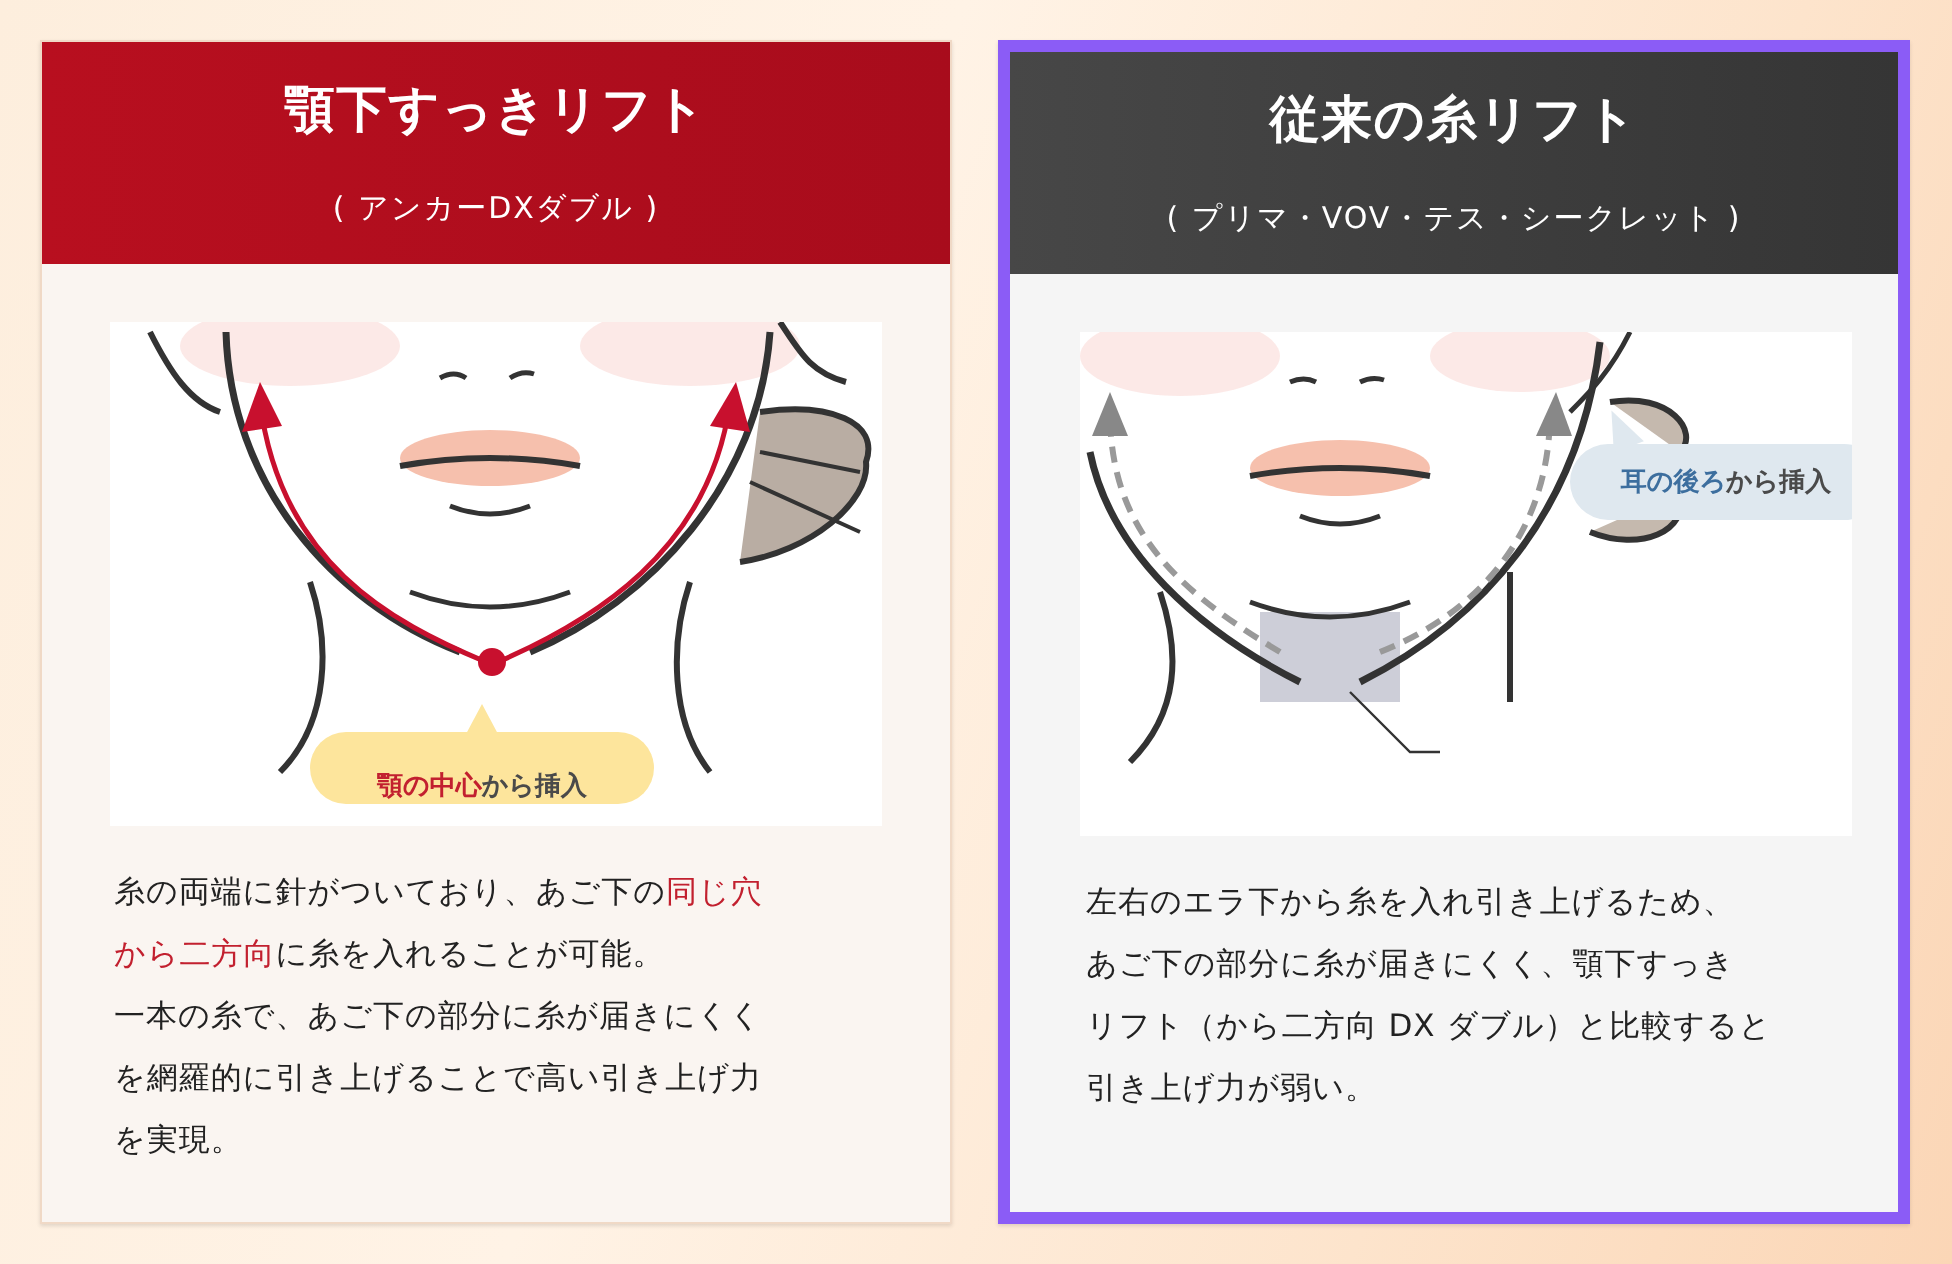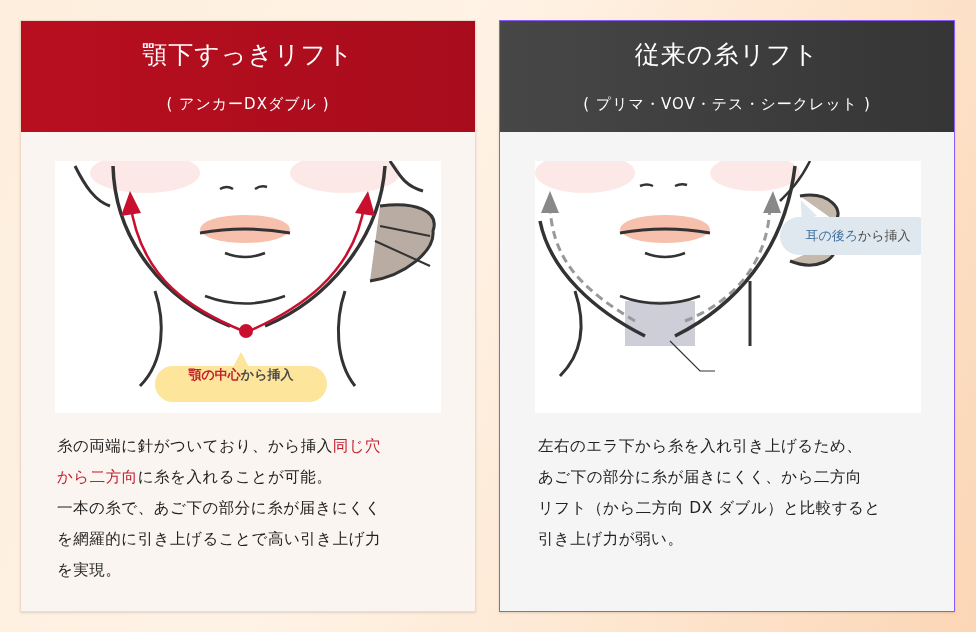--- a/index.html
+++ b/index.html
@@ -9,54 +9,54 @@
     font-family: "DejaVu Sans", "Liberation Sans", sans-serif;
     position: relative;
   }
   .card {
     position: absolute;
     top: 20px;
     height: 592px;
     box-shadow: 0 1px 2px rgba(0,0,0,0.12);
   }
   .card.left { left: 20px; width: 456px; background: #faf5f1; border: 1px solid #f0d9c6; }
-  .card.right { left: 499px; width: 456px; background: #f5f5f5; border: 1px solid #8b5cf6; }
+  .card.right { left: 499px; width: 456px; background: #f5f5f5; border: 6px solid #8b5cf6; }
   .card-header {
     height: 111px;
     display: flex; flex-direction: column; align-items: center; justify-content: center;
     color: #fff;
   }
   .left .card-header { background: linear-gradient(90deg, #b80f1f, #a80c1c); }
   .right .card-header { background: linear-gradient(90deg, #474747, #353535); }
-  .card-title { font-size: 25px; letter-spacing: 1px; line-height: 34px; }
+  .card-title { font-size: 25px; letter-spacing: 1px; line-height: 34px; font-weight: bold; }
   .card-subtitle { font-size: 15px; letter-spacing: 1px; line-height: 24px; margin-top: 20px; }
   .illus {
     position: absolute; left: 15px; top: 140px; width: 386px; height: 252px;
     background: #fff; overflow: hidden;
   }
   .left .illus { left: 34px; }
   .right .illus { left: 35px; }
   .illus svg { position: absolute; left: 0; top: 0; }
   .bubble-yellow {
     position: absolute; left: 100px; top: 205px; width: 172px; height: 36px;
     background: #fde59c; border-radius: 18px;
-    display: flex; align-items: flex-start; justify-content: center;
+    display: flex; align-items: flex-end; justify-content: center;
     font-size: 13px; font-weight: bold; color: #4a4a4a; font-family: Liberation Serif, serif;
   }
   .bubble-yellow::before {
     content: ""; position: absolute; left: 78px; top: -14px;
     border-left: 8px solid transparent; border-right: 8px solid transparent;
     border-bottom: 15px solid #fde59c;
   }
   .hl-red { color: #c2202f; }
   .bubble-blue {
     position: absolute; left: 245px; top: 56px; width: 156px; height: 38px;
     background: #dfe8ef; border-radius: 19px;
     display: flex; align-items: center; justify-content: center;
-    font-size: 13px; font-weight: normal; color: #4a4a4a;
+    font-size: 13px; font-weight: bold; color: #4a4a4a;
   }
   .bubble-blue::before {
     content: ""; position: absolute; left: 18px; top: -18px;
     border-left: 6px solid transparent; border-right: 10px solid transparent;
     border-bottom: 20px solid #dfe8ef; transform: rotate(-20deg);
   }
   .hl-blue { color: #3c6e9e; }
   .weak-box {
     position: absolute; left: 173px; top: 177px; width: 155px; height: 62px;
     background: #fff; border: 2px solid #a8a8a8;
@@ -100,21 +100,21 @@
       <path d="M194 170 C 240 150 300 115 310 40" stroke="#c8102e" stroke-width="2.5" fill="none"></path>
       <polygon points="313,30 300,52 320,55" fill="#c8102e"></polygon>
       <circle cx="191" cy="170" r="7" fill="#c8102e"></circle>
     </svg>
     <div class="bubble-yellow">
       <span class="hl-red">顎の中心</span>
         <span>から挿入</span>
     </div>
   </div>
   <div class="body-text">
-    <div><span>糸の両端に針がついており、から挿入</span><span class="red">同じ穴</span></div>
+    <div><span>糸の両端に針がついており、あご下の</span><span class="red">同じ穴</span></div>
     <div><span class="red">から二方向</span><span>に糸を入れることが可能。</span></div>
     <div>一本の糸で、あご下の部分に糸が届きにくく</div>
     <div>を網羅的に引き上げることで高い引き上げ力</div>
     <div>を実現。</div>
   </div>
 </div>
 
 <div class="card right">
   <div class="card-header">
     <div class="card-title">従来の糸リフト</div>
@@ -142,17 +142,17 @@
       <polygon points="238,30 228,52 246,52" fill="#888"></polygon>
       <path d="M135 180 L 165 210 L 180 210" stroke="#333" stroke-width="1.2" fill="none"></path>
     </svg>
     <div class="bubble-blue">
       <span class="hl-blue">耳の後ろ</span>
         <span>から挿入</span>
     </div>
   </div>
   <div class="body-text">
     <div>左右のエラ下から糸を入れ引き上げるため、</div>
-    <div>あご下の部分に糸が届きにくく、から二方向</div>
+    <div>あご下の部分に糸が届きにくく、顎下すっき</div>
     <div>リフト（から二方向 DX ダブル）と比較すると</div>
     <div>引き上げ力が弱い。</div>
   </div>
 </div>
 
 </body></html>

